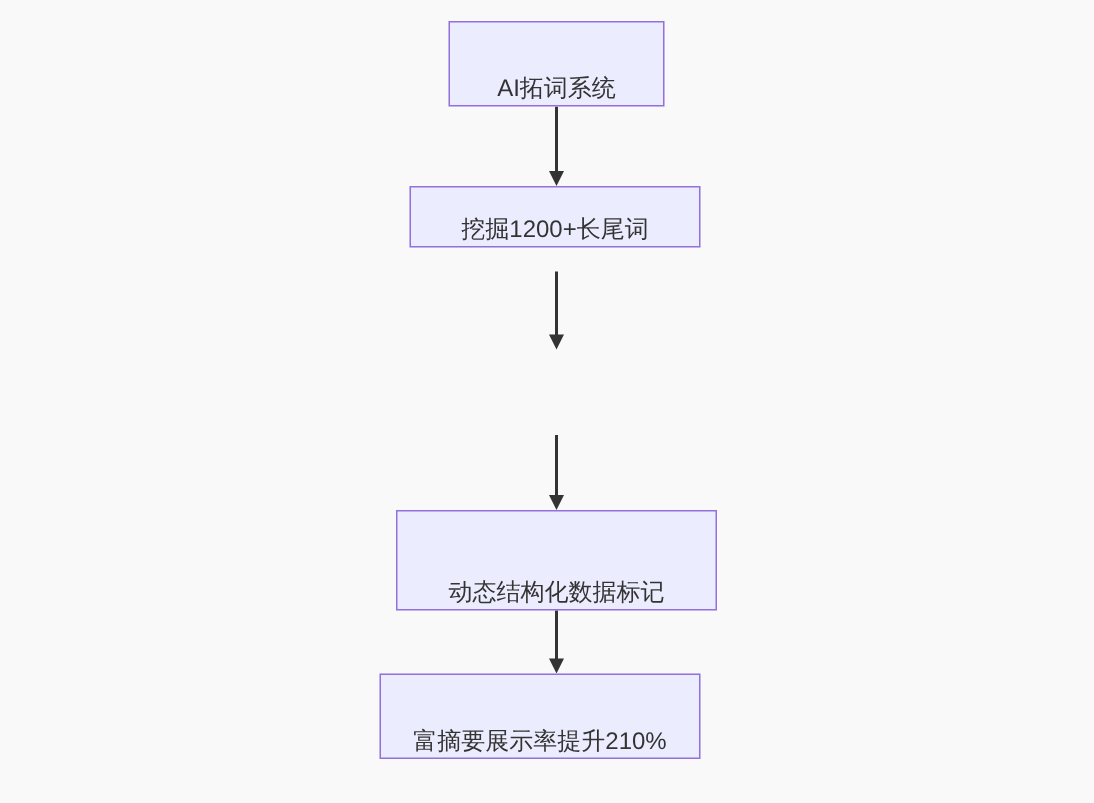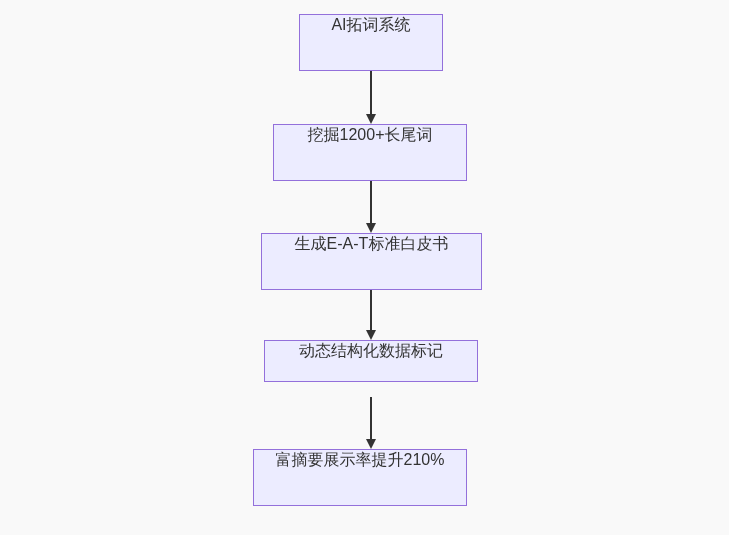--- a/index.html
+++ b/index.html
@@ -19,29 +19,29 @@
     height: 535px;
   }
   .flow-node {
     position: absolute;
     box-sizing: border-box;
     background: #ececff;
     border: 1.5px solid #9370db;
     color: #333333;
     font-size: 16px;
     display: flex;
-    align-items: flex-start;
+    align-items: flex-end;
     justify-content: center;
     text-align: center;
     white-space: nowrap;
   }
   .node-1 { left: 299px; top: 14px;  width: 144px; height: 57px; }
-  .node-2 { left: 273px; top: 124px; width: 194px; height: 57px; }
+  .node-2 { left: 273px; top: 124px; width: 194px; height: 41px; }
   .node-3 { left: 261px; top: 233px; width: 221px; height: 57px; }
-  .node-4 { left: 264px; top: 340px; width: 214px; height: 42px; }
+  .node-4 { left: 264px; top: 340px; width: 214px; height: 67px; }
   .node-5 { left: 253px; top: 449px; width: 214px; height: 57px; }
   .edges-svg {
     position: absolute;
     left: 0;
     top: 0;
     width: 729px;
     height: 535px;
     pointer-events: none;
   }
   .edge-line {
@@ -78,23 +78,20 @@
   </svg>
 
   <div class="flow-node node-1">
     <span>AI拓词系统</span>
   </div>
 
   <div class="flow-node node-2">
     <span>挖掘1200+长尾词</span>
   </div>
 
-  <div class="flow-node node-3">
-    <span>生成E-A-T标准白皮书</span>
-  </div>
 
   <div class="flow-node node-4">
     <span>动态结构化数据标记</span>
   </div>
 
   <div class="flow-node node-5">
     <span>富摘要展示率提升210%</span>
   </div>
 
 </div>

